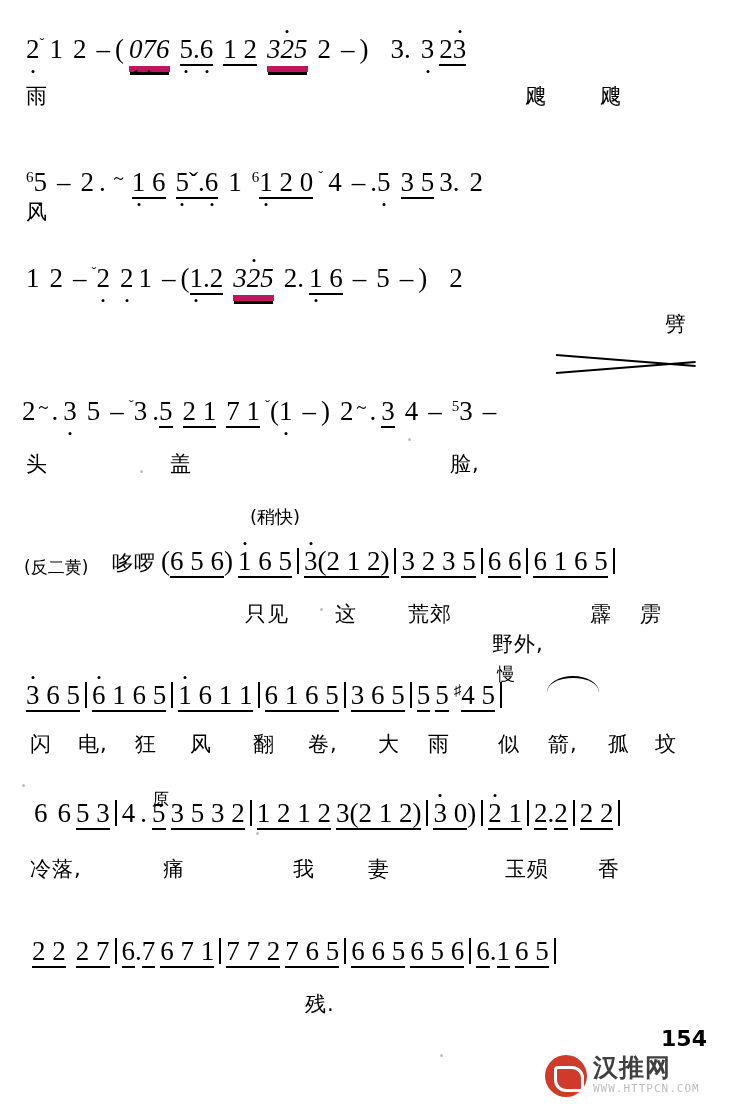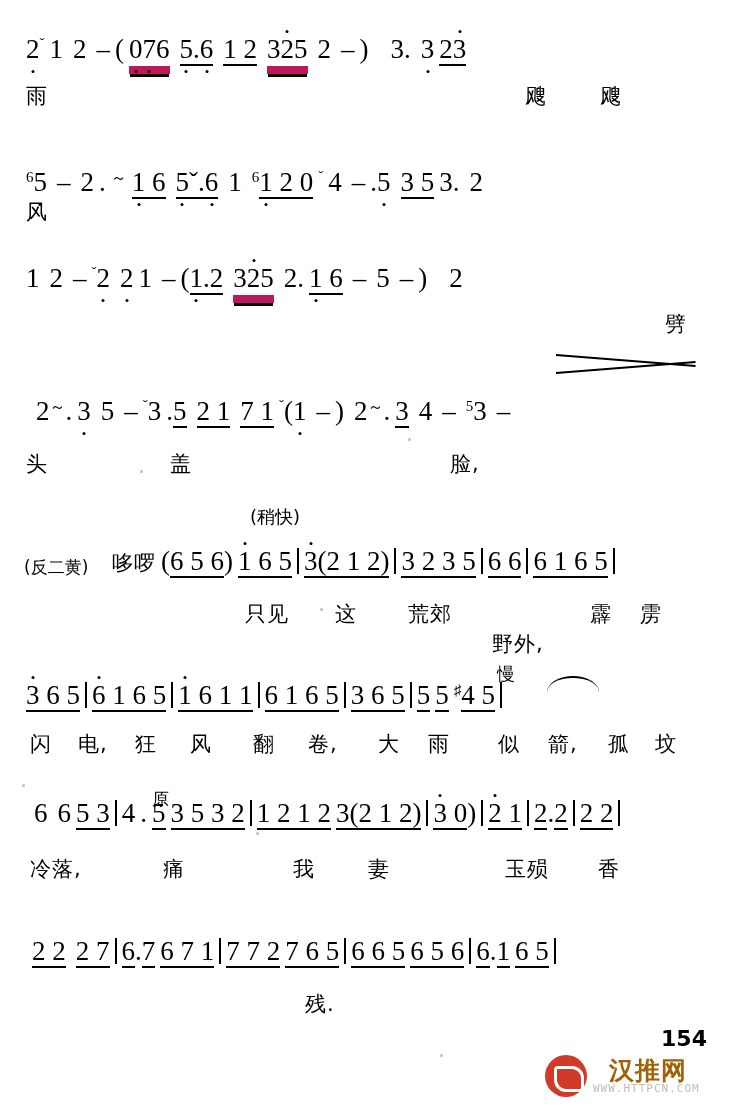--- a/index.html
+++ b/index.html
@@ -40,22 +40,22 @@
   .small {
     font-size: 17px;
     font-family: "DejaVu Sans", sans-serif;
   }
   .tempo {
     font-size: 18px;
     font-family: "DejaVu Sans", sans-serif;
   }
   
   .u1 { border-bottom: 2px solid #000; padding-bottom: 1px; display: inline-block; }
-  .u2 { border-bottom: 8px solid #be185d; padding-bottom: 3px; display: inline-block;
-        box-shadow: 0 4px 0 -1px #000; }
+  .u2 { border-bottom: 6px solid #be185d; padding-bottom: 3px; display: inline-block;
+        box-shadow: 0 4px 0 -1px #000; font-style: italic; }
   .dotover { position: relative; display: inline-block; }
   .dotover::before {
     content: "";
     position: absolute;
     left: 50%; top: -6px;
     width: 3px; height: 3px;
     background: #000;
     border-radius: 50%;
     transform: translateX(-50%);
   }
@@ -132,25 +132,24 @@
     width: 24px; height: 20px;
     border: 3px solid #fff;
     border-radius: 4px 12px 4px 12px;
   }
   .wm-text {
     margin-left: 6px;
     line-height: 1.05;
   }
   .wm-main {
     font-size: 25px;
-    color: #a16207;
-    font-family: Liberation Sans, sans-serif;
+    color: #404040;
+    font-family: Liberation Mono, monospace;
     font-weight: bold;
     letter-spacing: 1px;
-    margin-left: 16px;
   }
   .wm-sub {
     font-size: 11px;
     color: #bdbdbd;
     font-family: "DejaVu Sans Mono", monospace;
     letter-spacing: 1px;
   }
   
   .speck { position: absolute; background: #8a8a8a; border-radius: 50%; opacity: .55; }
 </style>
@@ -174,21 +173,21 @@
   <div class="line notes" style="left:26px; top:265px;">
     1<span class="sep"></span>2<span class="sep"></span>–<span class="sep-s"></span><span class="orn">ˇ</span><span class="dotunder">2</span><span class="sep"></span><span class="dotunder">2</span><span class="sep-s"></span>1<span class="sep"></span>–<span class="sep-s"></span>(<span class="u1"><span class="dotunder">1</span>.2</span><span class="sep"></span><span class="u2">3<span class="dotover">2</span>5</span><span class="sep"></span>2.<span class="sep-s"></span><span class="u1"><span class="dotunder">1</span>&nbsp;6</span><span class="sep"></span>–<span class="sep"></span>5<span class="sep"></span>–<span class="sep-s"></span>)<span class="sep-l"></span>2
   </div>
   <div class="line lyrics" style="left:665px; top:310px;">劈</div>
 
   <div class="hairpin" style="left:556px; top:352px;">
     <i class="a"></i>
       <i class="b"></i>
   </div>
 
-  <div class="line notes" style="left:36px; top:398px;">
+  <div class="line notes" style="left:22px; top:398px;">
     2<span class="tilde">～</span>.<span class="sep-s"></span><span class="dotunder">3</span><span class="sep"></span>5<span class="sep"></span>–<span class="sep-s"></span><span class="orn">ˇ</span>3<span class="sep-s"></span>.<span class="u1">5</span><span class="sep"></span><span class="u1">2&nbsp;1</span><span class="sep"></span><span class="u1">7&nbsp;1</span><span class="sep-s"></span><span class="orn">ˇ</span>(<span class="dotunder">1</span><span class="sep"></span>–<span class="sep-s"></span>)<span class="sep"></span>2<span class="tilde">～</span>.<span class="sep-s"></span><span class="u1">3</span><span class="sep"></span>4<span class="sep"></span>–<span class="sep"></span><span class="sup">5</span>3<span class="sep"></span>–
   </div>
   <div class="line lyrics" style="left:26px; top:450px;">头</div>
   <div class="line lyrics" style="left:170px; top:450px;">盖</div>
   <div class="line lyrics" style="left:450px; top:450px;">脸,</div>
 
   <div class="line tempo" style="left:250px; top:505px;">(稍快)</div>
 
   <div class="line small" style="left:24px; top:556px;">(反二黄)</div>
   <div class="line notes" style="left:112px; top:548px;">

